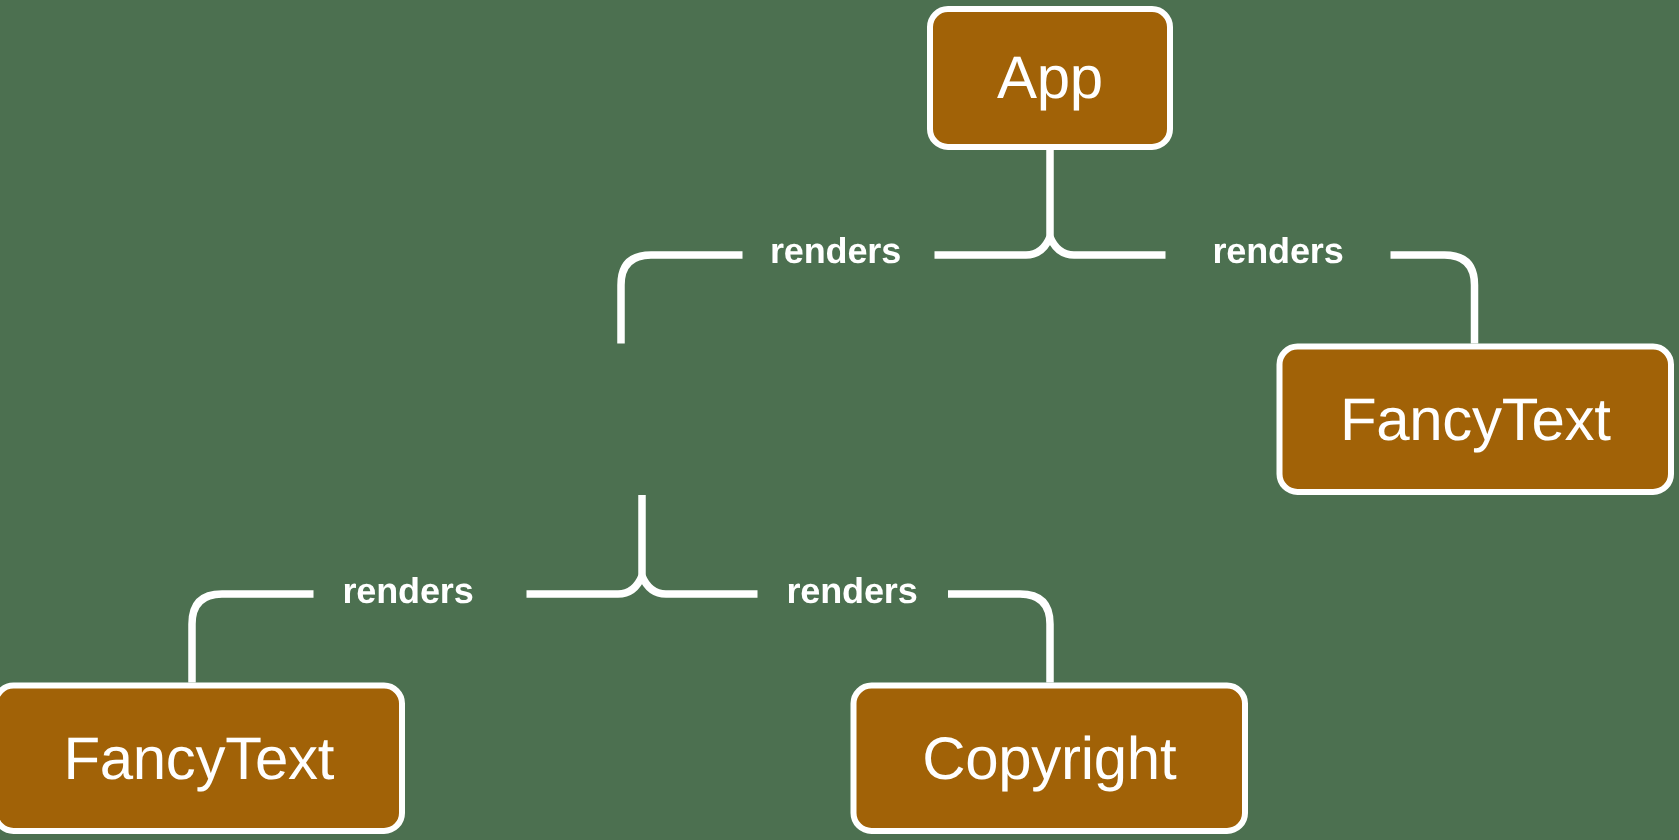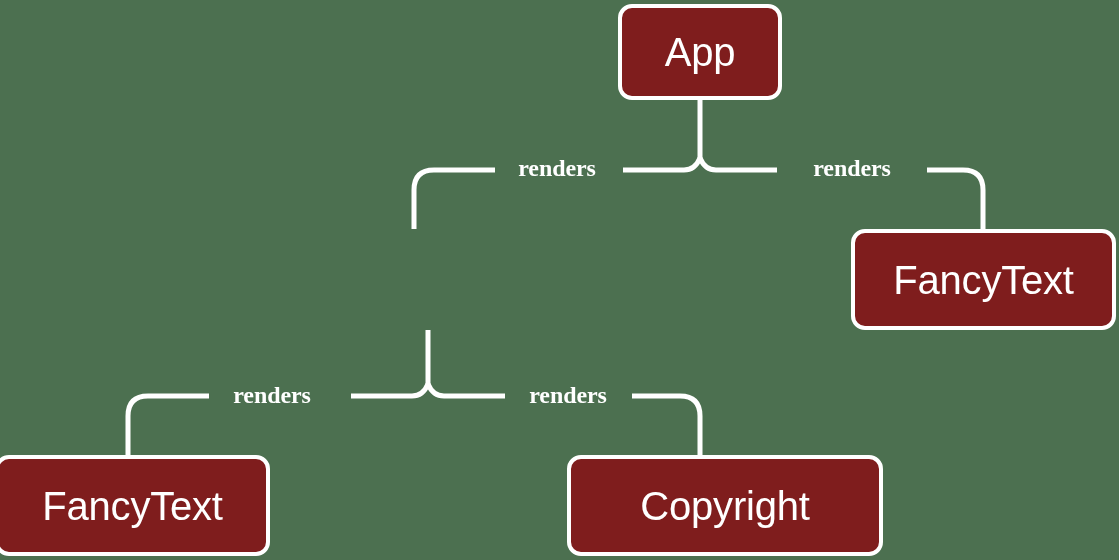--- a/index.html
+++ b/index.html
@@ -22,21 +22,21 @@
     position: absolute;
     left: 0;
     top: 0;
     width: 1119px;
     height: 560px;
     pointer-events: none;
   }
   .node {
     position: absolute;
     box-sizing: border-box;
-    background: #7f1d1d;
+    background: #a16207;
     border: 4px solid #ffffff;
     border-radius: 14px;
     display: flex;
     align-items: center;
     justify-content: center;
     color: #ffffff;
     font-size: 40px;
     font-weight: 400;
     letter-spacing: -0.2px;
     white-space: nowrap;
@@ -47,28 +47,27 @@
   }
   .edge-label {
     position: absolute;
     color: #ffffff;
     font-size: 24px;
     font-weight: 700;
     letter-spacing: -0.1px;
     line-height: 1;
     white-space: nowrap;
     transform: translate(-50%, -50%);
-    font-family: Liberation Serif, serif;
   }
   
   #node-app          { left: 618px;  top: 4px;   width: 164px; height: 96px; }
   #node-inspgen      { left: 196px;  top: 229px; width: 464px; height: 101px; }
   #node-fancy-right  { left: 851px;  top: 229px; width: 265px; height: 101px; }
   #node-fancy-left   { left: -5px;   top: 455px; width: 275px; height: 101px; }
-  #node-copyright    { left: 567px;  top: 455px; width: 316px; height: 101px; }
+  #node-copyright    { left: 567px;  top: 455px; width: 265px; height: 101px; }
   
   #label-app-inspgen   { left: 557px; top: 168px; }
   #label-app-fancy     { left: 852px; top: 168px; }
   #label-ig-fancy      { left: 272px; top: 395px; }
   #label-ig-copyright  { left: 568px; top: 395px; }
 </style>
 </head>
 <body>
 
 <div id="diagram">

